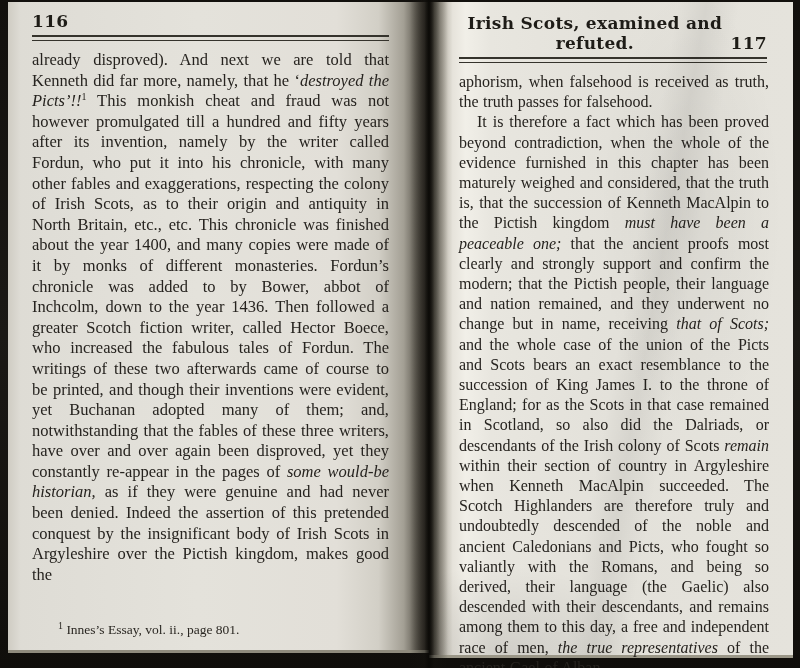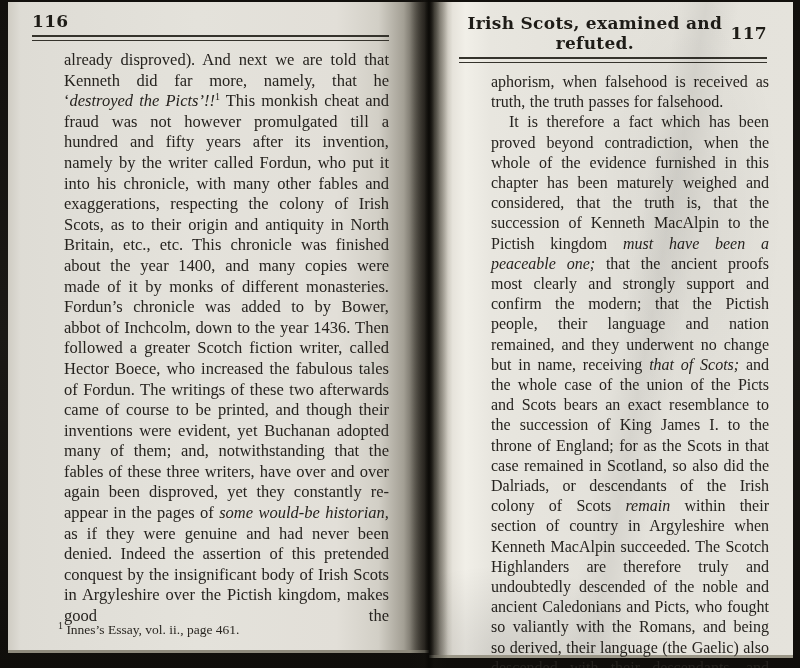--- a/index.html
+++ b/index.html
@@ -47,41 +47,40 @@
 
   .gutter {
     position: absolute; left: 410px; top: 0; width: 38px; height: 668px;
     pointer-events: none;
     background: linear-gradient(to right,
       rgba(20,18,14,0) 0%, rgba(20,18,14,0.45) 38%,
       rgba(10,9,6,0.92) 50%, rgba(20,18,14,0.45) 64%, rgba(20,18,14,0) 100%);
   }
 
   .page-header {
-    display: flex; align-items: center;
+    display: flex; align-items: flex-end;
     font-family: "DejaVu Serif", serif;
     font-weight: bold; font-size: 17px; letter-spacing: 0.3px;
     color: #1e1c17;
   }
   .page-left .page-header  { padding: 9px 40px 0 24px; }
   .page-right .page-header { padding: 11px 26px 0 30px; }
   .running-title { flex: 1; text-align: center; }
 
   .rule {
     height: 3px;
     border-top: 2px solid #35332c;
     border-bottom: 1px solid #35332c;
   }
   .page-left .rule  { margin: 4px 40px 9px 24px; }
   .page-right .rule { margin: 4px 26px 9px 30px; }
 
   .page-body {
     text-align: justify;
     word-spacing: 0.5px;
-    margin-left: 32px;
   }
   .page-left .page-body  { padding: 0 40px 0 24px; font-size: 16.5px; line-height: 20.6px; }
   .page-right .page-body { padding: 0 24px 0 30px; font-size: 16px;  line-height: 20.2px; }
 
   .para { margin: 0; }
   .para.continues { text-align-last: justify; }
   .para.indent { text-indent: 18px; }
 
   sup { font-size: 10px; line-height: 0; vertical-align: super; }
 
@@ -96,21 +95,21 @@
 <div class="scan">
 
   <div class="page page-left">
     <div class="page-header">
       <span class="page-num">116</span>
     </div>
     <div class="rule"></div>
     <div class="page-body">
       <p class="para continues"><span>already disproved).  And next we are told that Kenneth did far more, namely, that he ‘</span><span style="font-style: italic;">destroyed the Picts’!!</span><sup>1</sup><span>  This monkish cheat and fraud was not however promulgated till a hundred and fifty years after its invention, namely by the writer called Fordun, who put it into his chronicle, with many other fables and exaggerations, respecting the colony of Irish Scots, as to their origin and antiquity in North Britain, etc., etc.  This chronicle was finished about the year 1400, and many copies were made of it by monks of different monasteries.  Fordun’s chronicle was added to by Bower, abbot of Inchcolm, down to the year 1436.  Then followed a greater Scotch fiction writer, called Hector Boece, who increased the fabulous tales of Fordun.  The writings of these two afterwards came of course to be printed, and though their inventions were evident, yet Buchanan adopted many of them; and, notwithstanding that the fables of these three writers, have over and over again been disproved, yet they constantly re-appear in the pages of </span><span style="font-style: italic;">some would-be historian,</span><span> as if they were genuine and had never been denied.  Indeed the assertion of this pretended conquest by the insignificant body of Irish Scots in Argyleshire over the Pictish kingdom, makes good the</span></p>
     </div>
-    <div class="footnote"><sup>1</sup><span> Innes’s Essay, vol. ii., page 461.</span></div>
+    <div class="footnote"><sup>1</sup><span> Innes’s Essay, vol. ii., page 801.</span></div>
   </div>
 
   <div class="page page-right">
     <div class="page-header">
       <span class="running-title">Irish Scots, examined and refuted.</span>
       <span class="page-num">117</span>
     </div>
     <div class="rule"></div>
     <div class="page-body">
       <p class="para"><span>aphorism, when falsehood is received as truth, the truth passes for falsehood.</span></p>

